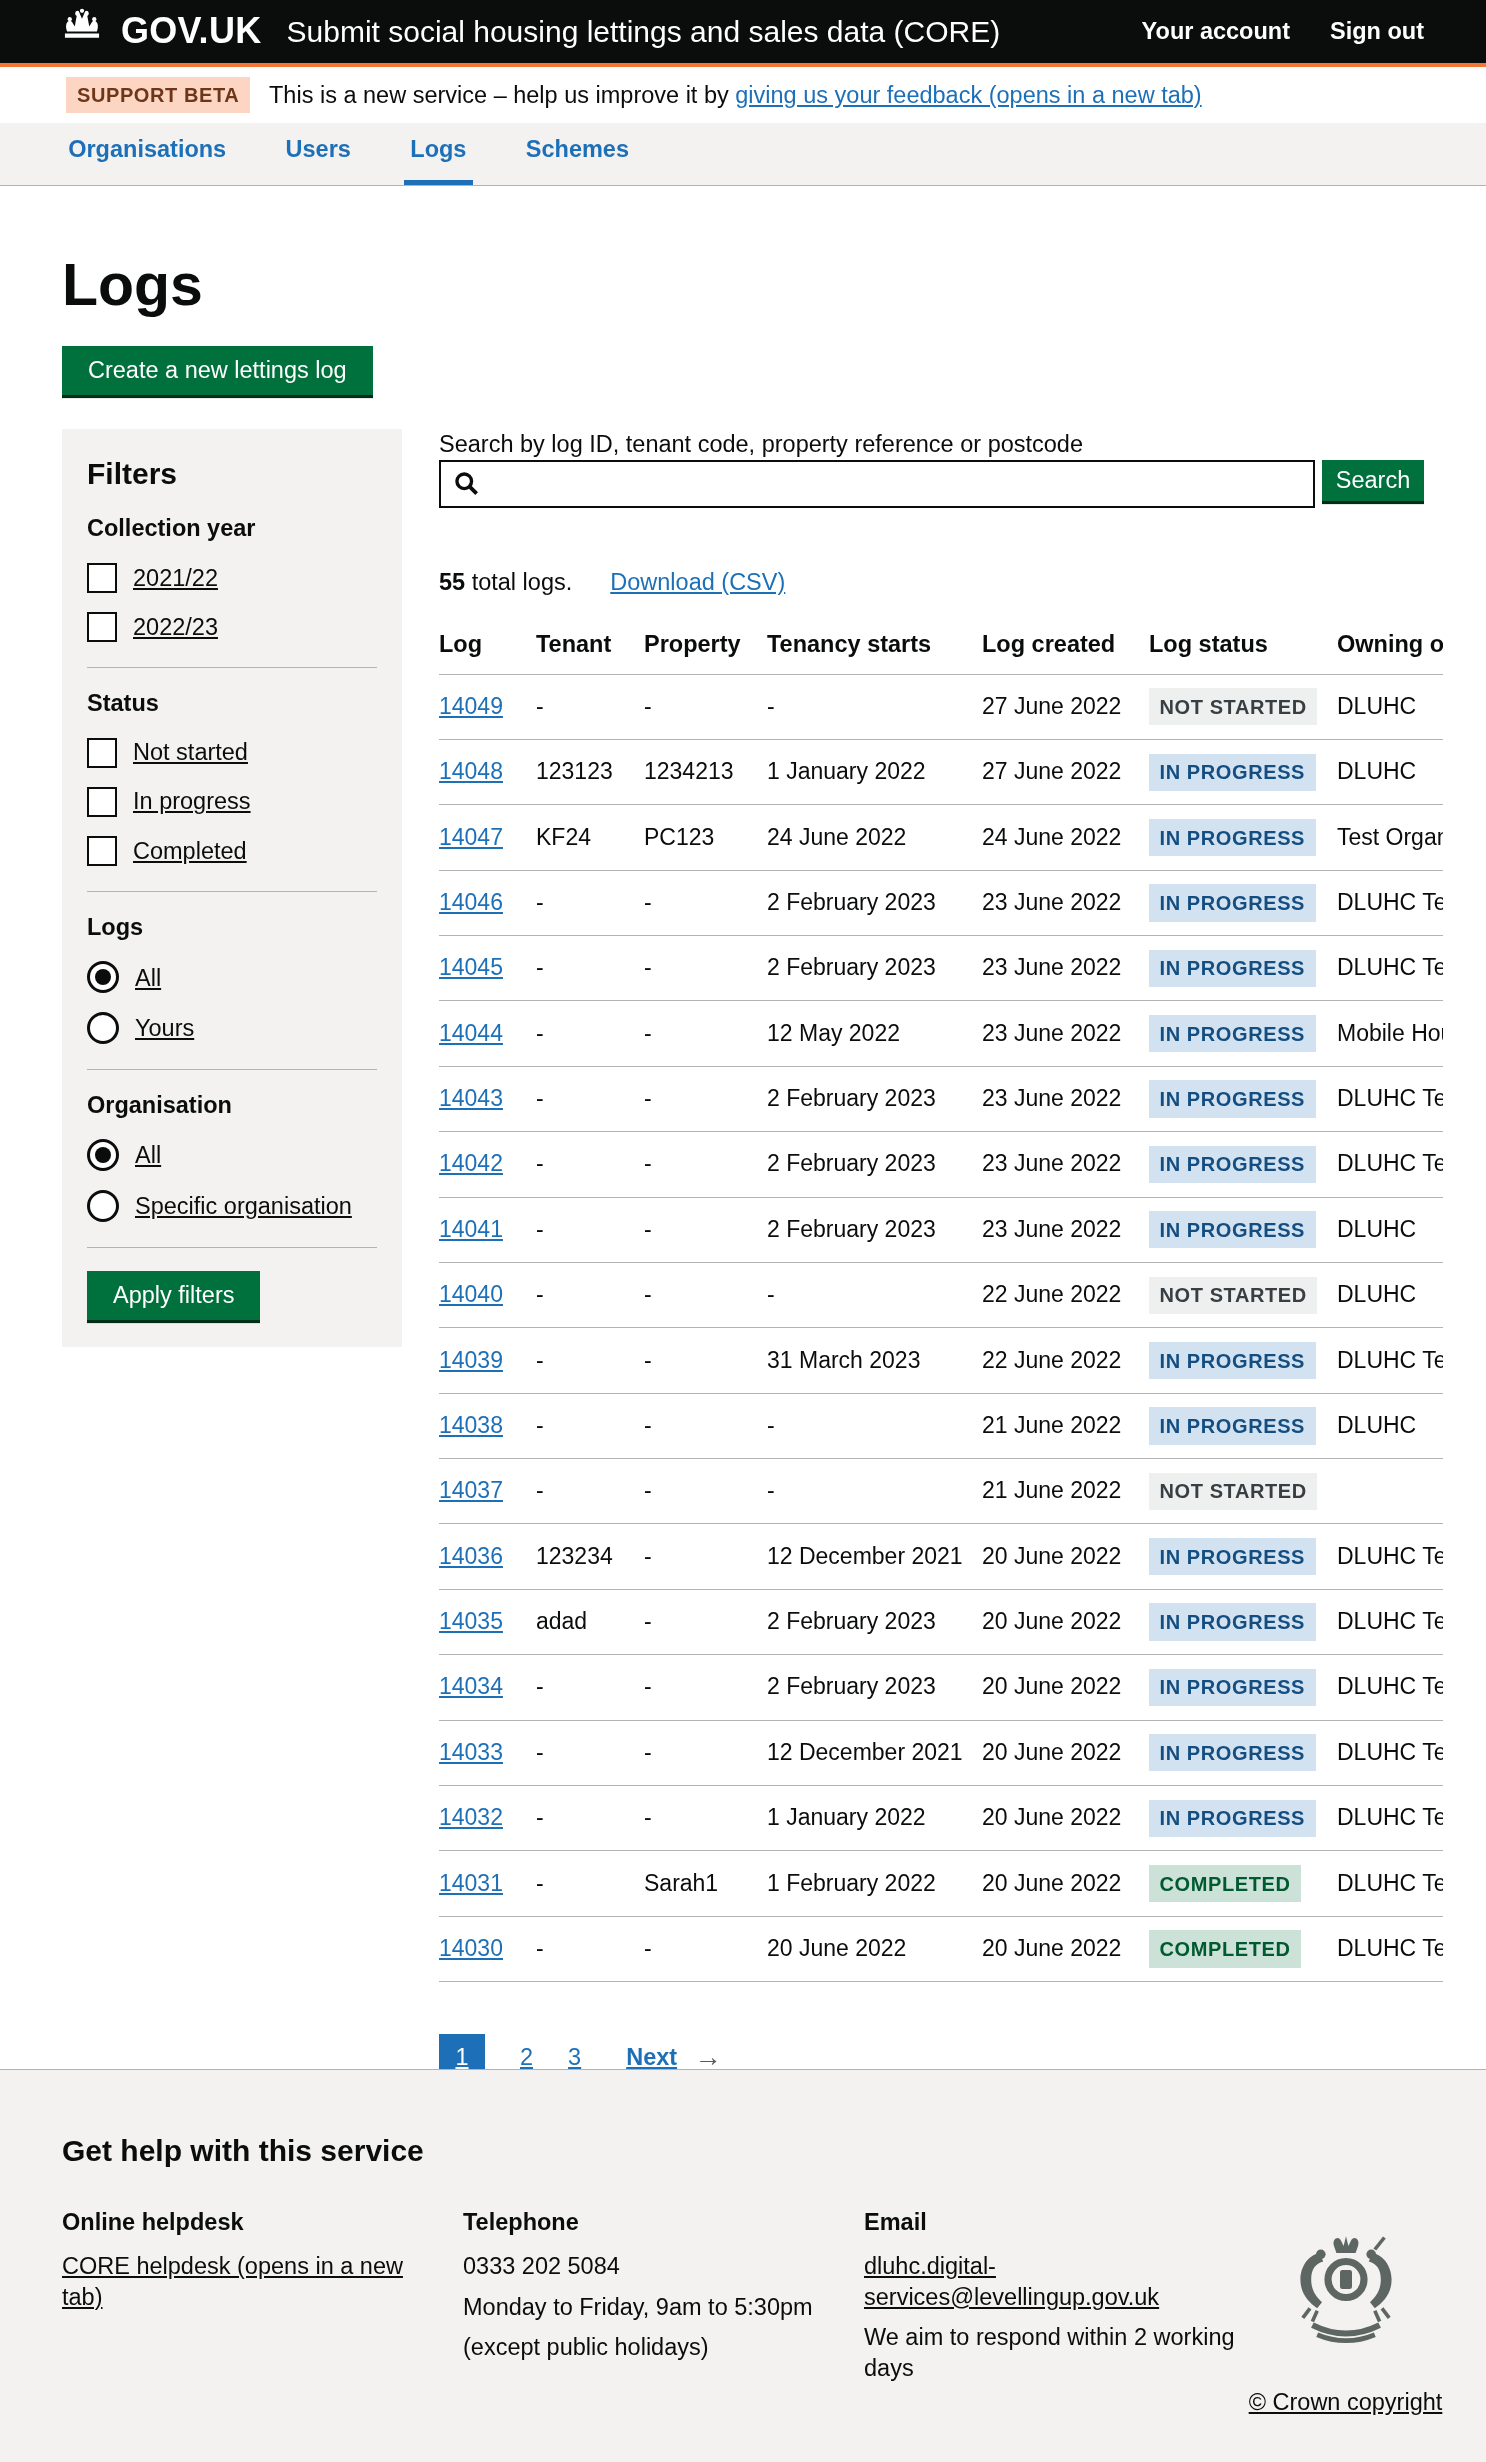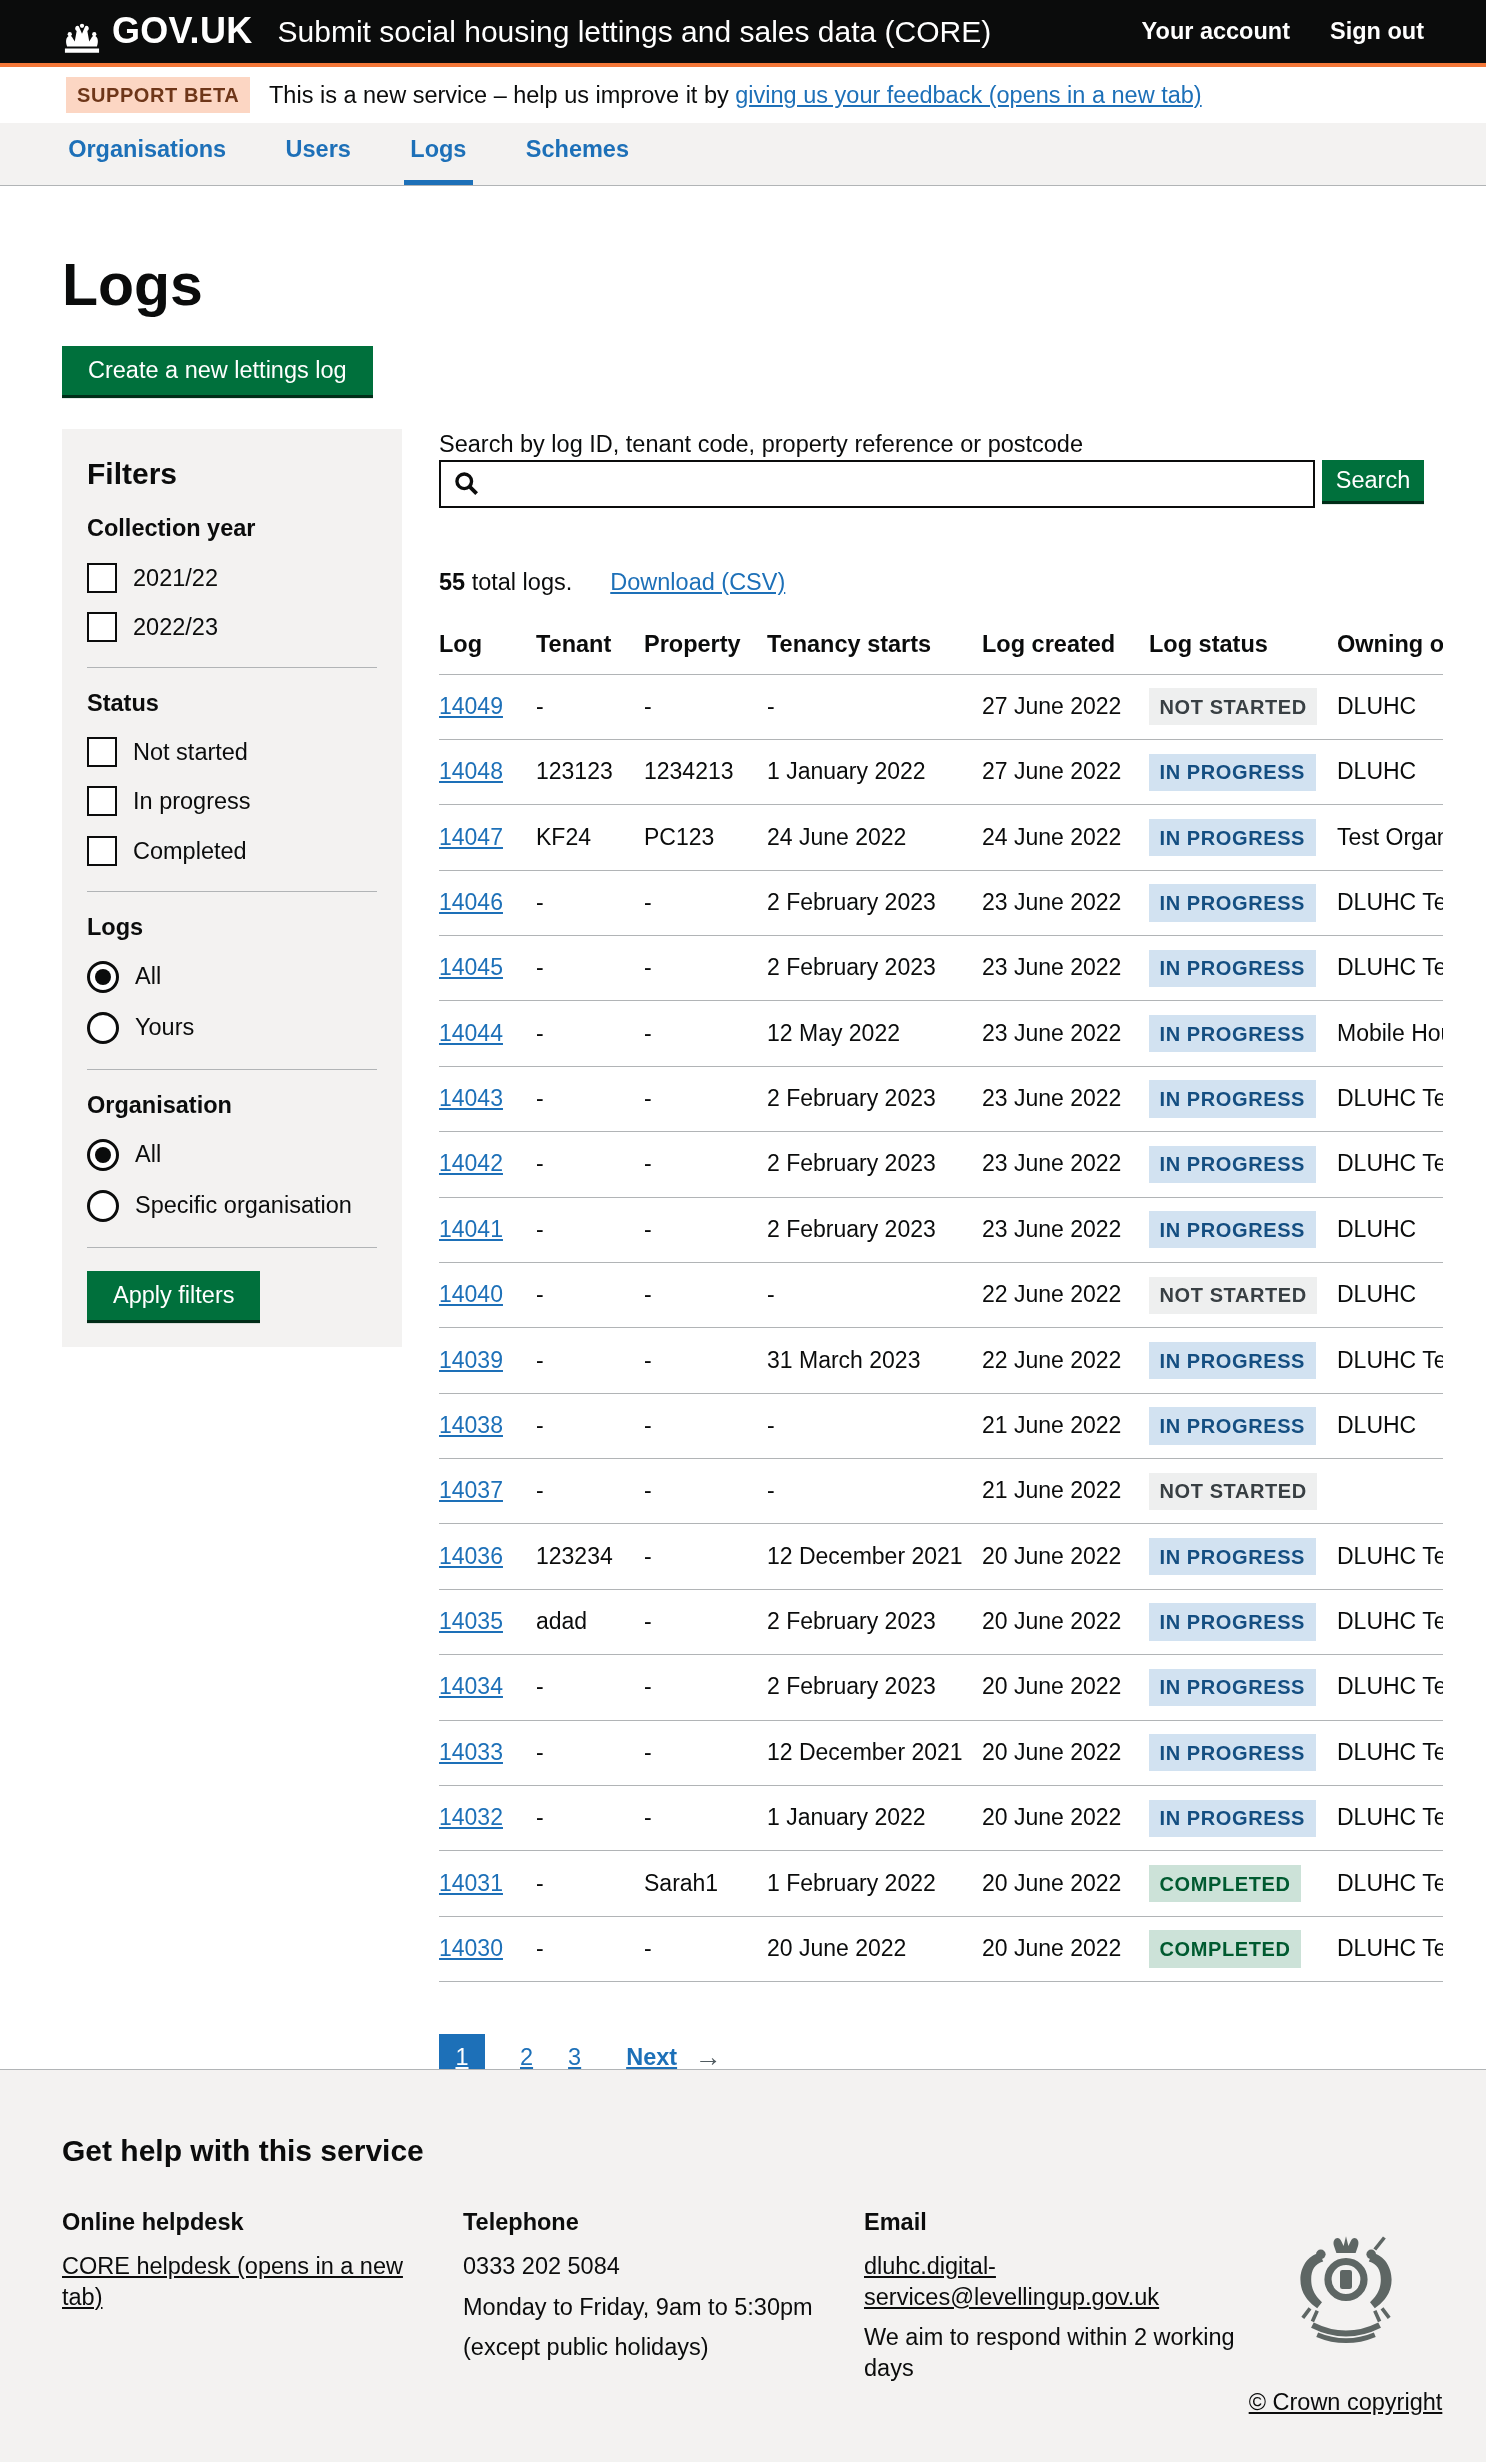--- a/index.html
+++ b/index.html
@@ -13,21 +13,21 @@
   }
   a { text-decoration:underline; }
 
   
   .gov-header {
     height:67px; background:#0b0c0c;
     border-bottom:4.3px solid #f47738;
     display:flex; align-items:center;
     padding:0 62px;
   }
-  .gov-logo { display:flex; align-items:flex-end; gap:10px; color:#fff; text-decoration:none; }
+  .gov-logo { display:flex; align-items:flex-start; gap:19px; color:#fff; text-decoration:none; }
   .gov-logo .crown { width:40px; height:32px; display:flex; }
   .gov-logo .govuk-text { font-size:36px; font-weight:700; letter-spacing:0.3px; }
   .service-name { color:#fff; font-size:30px; font-weight:400; margin-left:25px; text-decoration:none; flex:1; }
   .header-links { display:flex; gap:40px; }
   .header-links a { color:#fff; font-size:23.5px; font-weight:700; text-decoration:none; }
 
   
   .phase-banner {
     height:56px; display:flex; align-items:center; gap:18.6px;
     padding:0 66px; background:#fff;
@@ -65,21 +65,21 @@
   .columns { display:flex; gap:37px; margin-top:34px; align-items:flex-start; }
 
   
   .filters {
     width:340px; flex-shrink:0; background:#f3f2f1;
     padding:25px 25px 27px;
   }
   .filters-title { font-size:30px; font-weight:700; margin:0 0 6.2px; }
   .filter-group-title { font-size:23.5px; font-weight:700; margin:20px 0 18.6px; }
   .filter-divider { border:none; border-top:1.2px solid #b1b4b6; margin:25px 0 5px; }
-  .opt { display:flex; align-items:flex-start; margin-bottom:18.6px; cursor:pointer; }
+  .opt { display:flex; align-items:flex-end; margin-bottom:18.6px; cursor:pointer;text-decoration:underline; }
   .cbox {
     width:30px; height:30px; background:#fff;
     border:2.5px solid #0b0c0c; flex-shrink:0;
   }
   .rbox {
     width:32px; height:32px; background:#fff; border-radius:50%;
     border:3.1px solid #0b0c0c; flex-shrink:0;
     display:flex; align-items:center; justify-content:center;
   }
   .rbox.checked::after {

